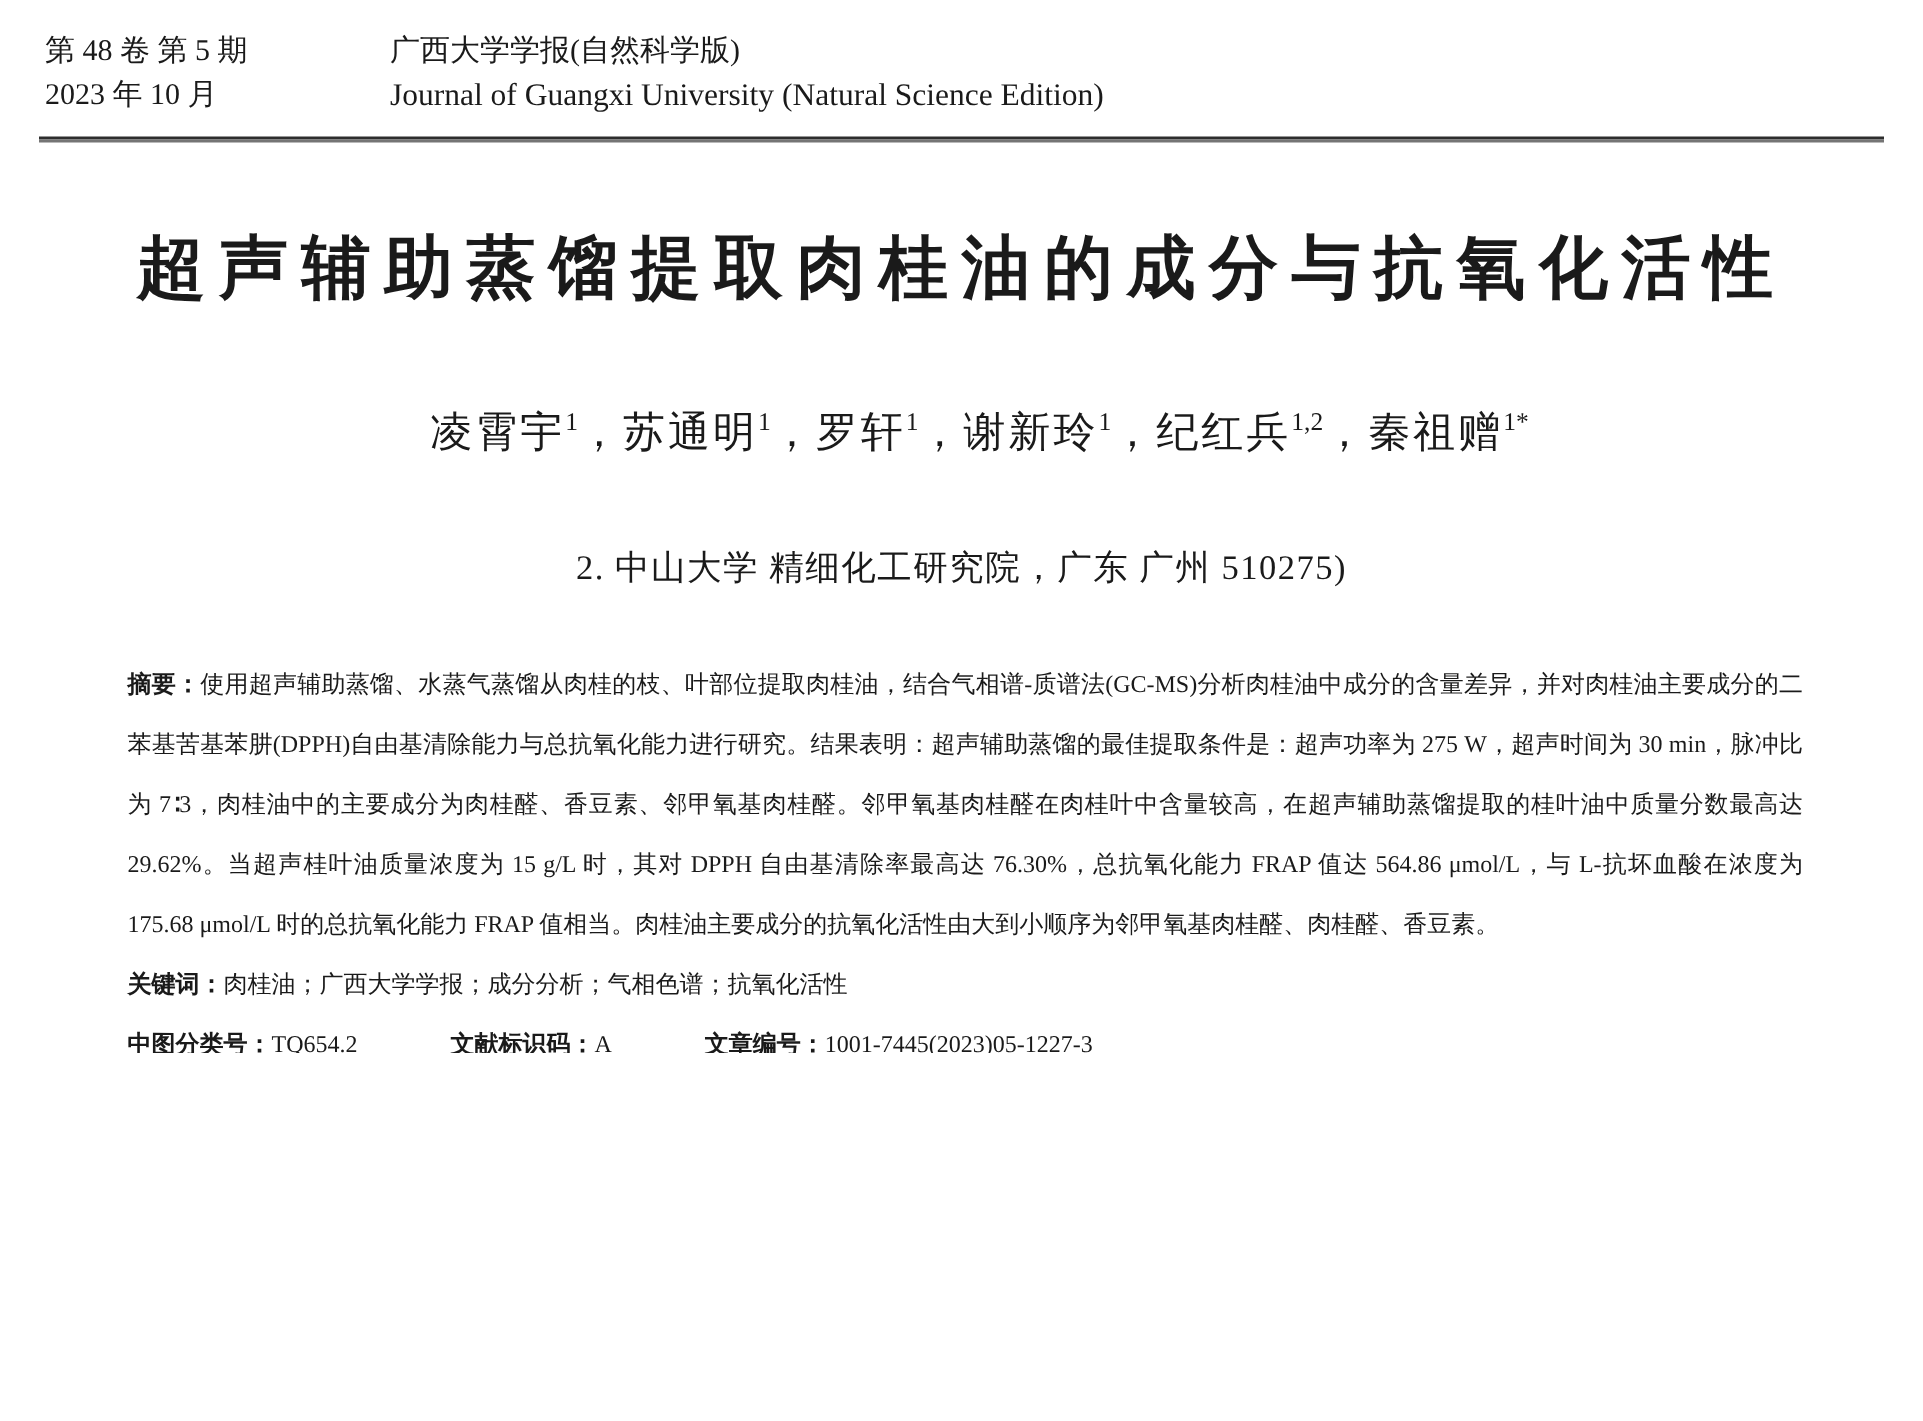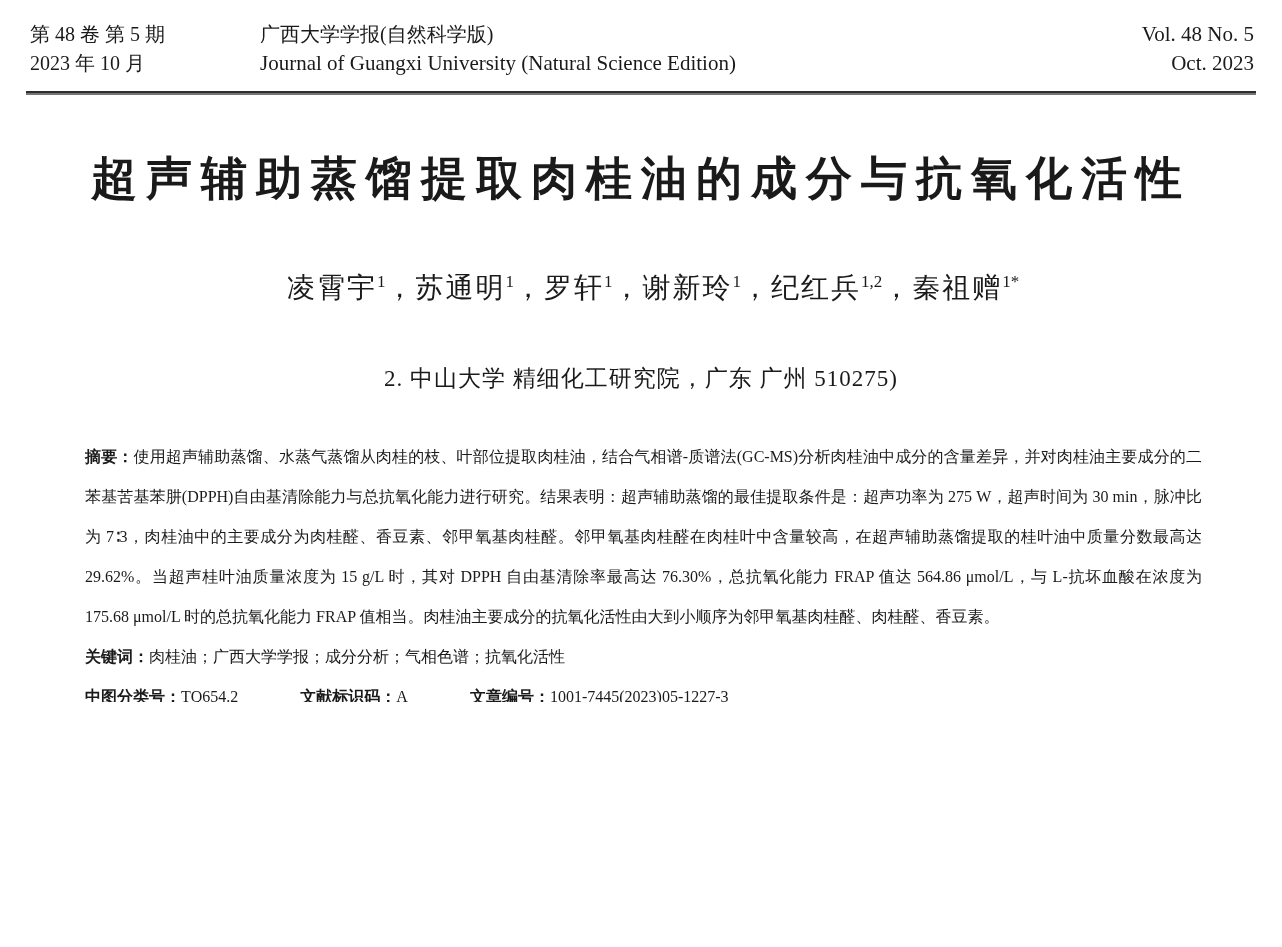--- a/index.html
+++ b/index.html
@@ -85,24 +85,20 @@
 
   <div class="jheader">
     <div class="col-left">
       <div class="hline-cn">第 48 卷 第 5 期</div>
       <div class="hline-cn">2023 年 10 月</div>
     </div>
     <div class="col-center">
       <div class="hline-cn">广西大学学报(自然科学版)</div>
       <div class="hline-en">Journal of Guangxi University (Natural Science Edition)</div>
     </div>
-    <div class="col-right">
-      <div class="hline-en">Vol. 48 No. 5</div>
-      <div class="hline-en">Oct. 2023</div>
-    </div>
   </div>
 
   <div class="double-rule"></div>
 
 
   <h1 class="article-title">超声辅助蒸馏提取肉桂油的成分与抗氧化活性</h1>
 
   <div class="authors-line">
     <span>凌霄宇</span><sup>1</sup><span>，</span><span>苏通明</span><sup>1</sup><span>，</span><span>罗轩</span><sup>1</sup><span>，</span><span>谢新玲</span><sup>1</sup><span>，</span><span>纪红兵</span><sup>1,2</sup><span>，</span><span>秦祖赠</span><sup>1*</sup>
   </div>

